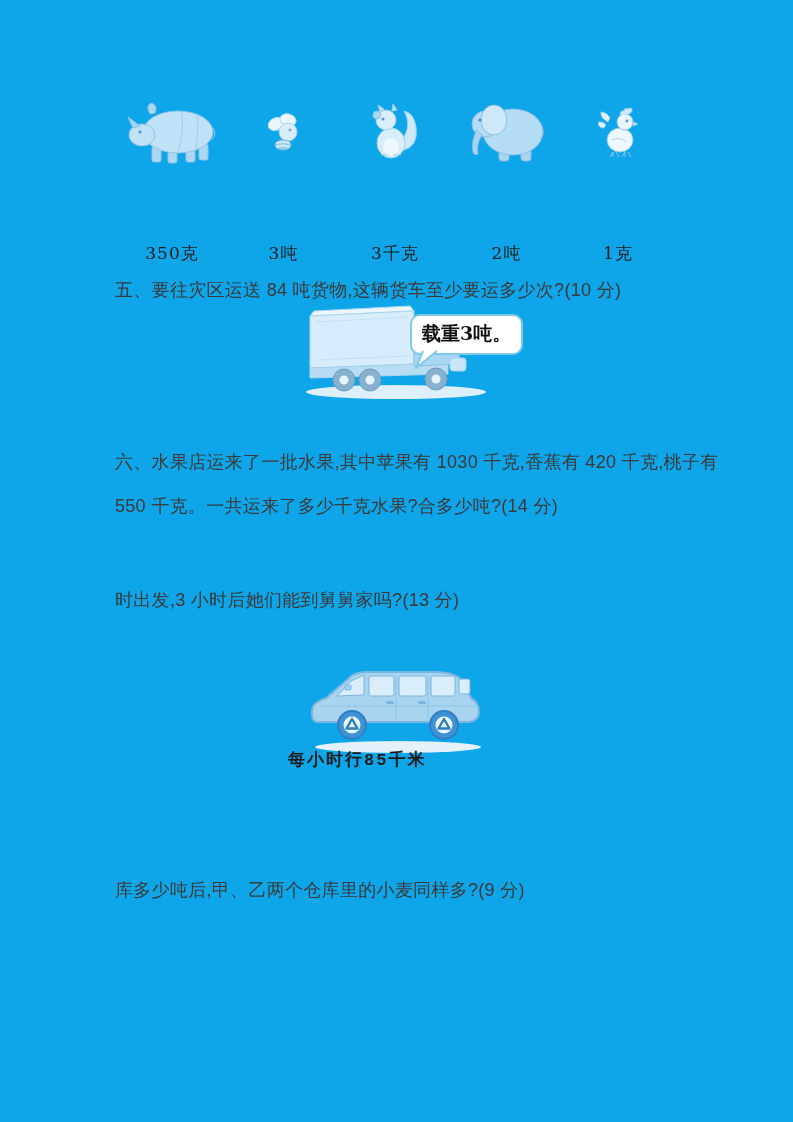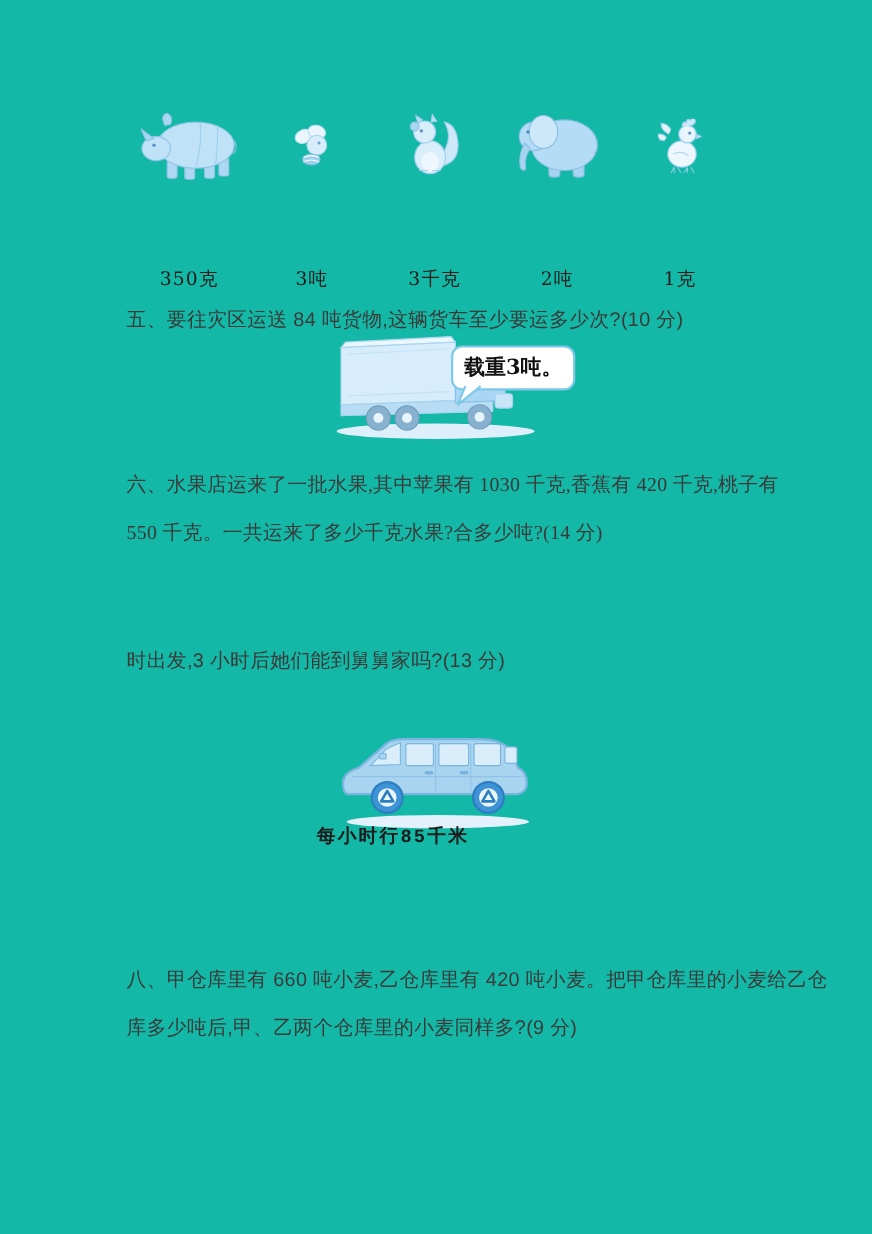--- a/index.html
+++ b/index.html
@@ -1,17 +1,17 @@
 <!DOCTYPE html>
 <html><head>
 <meta charset="utf-8">
 <style>
   html,body { margin:0; padding:0; background:#ffffff; }
   .sheet {
-    position:relative; width:793px; height:1122px; background:#14b8a6;
+    position:relative; width:793px; height:1122px; background:#0ea5e9;
     overflow:hidden;
     font-family:"Liberation Sans","DejaVu Sans",sans-serif;
     color:#3a3a3a;
   }
   
   .animals-row {
     position:absolute; left:122px; top:98px; width:546px; height:68px;
     display:flex; justify-content:space-between; align-items:flex-end;
   }
   .animal-cell { width:100px; display:flex; justify-content:center; align-items:flex-end; }
@@ -21,21 +21,21 @@
   }
   .weight-cell {
     width:100px; text-align:center;
     font-family:"DejaVu Serif","Liberation Serif",serif;
     font-size:17px; color:#1c1c1c; letter-spacing:1px;
   }
   
   .q-text { position:absolute; left:115px; width:600px; }
   .q-line { height:44px; line-height:44px; font-size:18px; letter-spacing:0.3px; white-space:nowrap; }
   #q5 { top:268px; }
-  #q6 { top:418px;font-family:Liberation Serif, serif; }
+  #q6 { top:440px; }
   #q7 { top:578px; }
   #q8 { top:868px; }
   
   .truck-fig { position:absolute; left:296px; top:300px; width:210px; height:102px; }
   .bubble {
     position:absolute; left:410px; top:314px; z-index:2;
     background:#ffffff; border:2px solid #7fc9e8; border-radius:10px;
     padding:5px 10px 6px 10px;
     font-family:"DejaVu Serif","Liberation Serif",serif;
     font-size:19px; font-weight:bold; color:#111; white-space:nowrap;
@@ -187,17 +187,16 @@
       <circle cx="44" cy="63" r="8.5" fill="#eaf5fd"></circle>
       <path d="M44 57 L38.5 66.5 L49.5 66.5 Z" fill="none" stroke="#2d7fc0" stroke-width="2.4" stroke-linejoin="round"></path>
       <circle cx="136" cy="63" r="14" fill="#3d93d6" stroke="#2d7fc0" stroke-width="2"></circle>
       <circle cx="136" cy="63" r="8.5" fill="#eaf5fd"></circle>
       <path d="M136 57 L130.5 66.5 L141.5 66.5 Z" fill="none" stroke="#2d7fc0" stroke-width="2.4" stroke-linejoin="round"></path>
     </svg>
   </div>
   <div class="van-caption">每小时行85千米</div>
 
   <div class="q-text" id="q8">
-    <div class="q-line">八、甲仓库里有 660 吨小麦,乙仓库里有 420 吨小麦。把甲仓库里的小麦给乙仓</div>
     <div class="q-line">库多少吨后,甲、乙两个仓库里的小麦同样多?(9 分)</div>
   </div>
 
 </div>
 
 </body></html>

